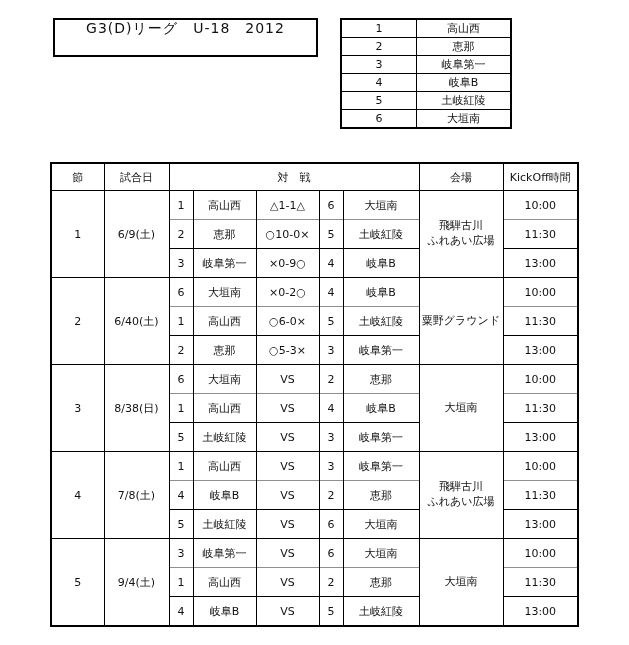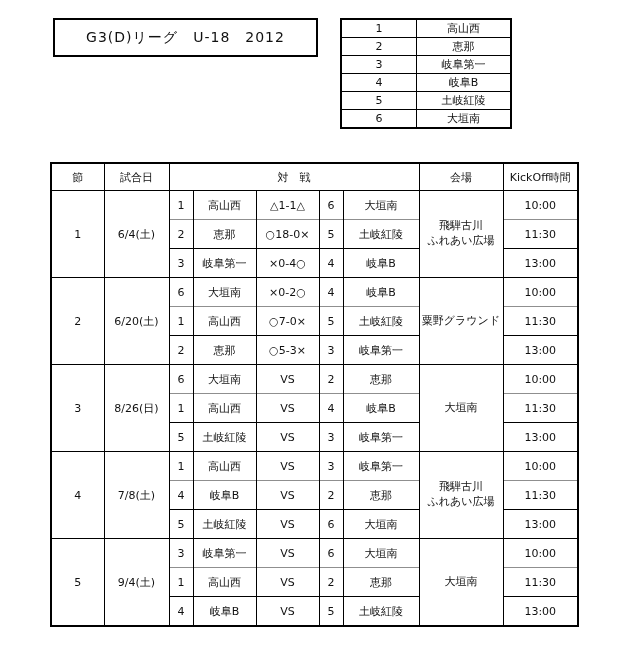--- a/index.html
+++ b/index.html
@@ -5,21 +5,21 @@
   html,body{margin:0;padding:0;background:#fff;}
   body{
     width:629px;height:645px;position:relative;overflow:hidden;
     font-family:"DejaVu Sans","Liberation Sans",sans-serif;
     color:#111;
     -webkit-font-smoothing:antialiased;
   }
   
   .title-box{
     position:absolute;left:53px;top:18px;width:261px;height:35px;
-    border:2px solid #000;display:flex;align-items:center;justify-content:center;
+    border:2px solid #000;display:flex;justify-content:center;
     font-size:14px;letter-spacing:1px;background:#fff;
   }
   
   .team-table{
     position:absolute;left:340px;top:18px;
     border-collapse:collapse;table-layout:fixed;
     border:2px solid #000;background:#fff;
   }
   .team-table td{
     border:1px solid #000;height:17px;text-align:center;
@@ -97,78 +97,78 @@
       <th>試合日</th>
       <th colspan="5">対　戦</th>
       <th>会場</th>
       <th>KickOff時間</th>
     </tr>
   </thead>
   <tbody>
 
     <tr>
       <td rowspan="3">1</td>
-      <td rowspan="3">6/4(土)</td>
+      <td rowspan="3">6/9(土)</td>
       <td>1</td>
       <td>高山西</td>
       <td>△1-1△</td>
       <td>6</td>
       <td>大垣南</td>
       <td rowspan="3" class="venue-cell">飛騨古川
 ふれあい広場</td>
       <td>10:00</td>
     </tr>
     <tr class="sep-light">
       <td>2</td>
       <td>恵那</td>
-      <td>○18-0×</td>
-      <td>5</td>
-      <td>土岐紅陵</td>
-      <td>11:30</td>
-    </tr>
-    <tr>
-      <td>3</td>
-      <td>岐阜第一</td>
-      <td>×0-4○</td>
+      <td>○10-0×</td>
+      <td>5</td>
+      <td>土岐紅陵</td>
+      <td>11:30</td>
+    </tr>
+    <tr>
+      <td>3</td>
+      <td>岐阜第一</td>
+      <td>×0-9○</td>
       <td>4</td>
       <td>岐阜B</td>
       <td>13:00</td>
     </tr>
 
     <tr>
       <td rowspan="3">2</td>
-      <td rowspan="3">6/20(土)</td>
+      <td rowspan="3">6/40(土)</td>
       <td>6</td>
       <td>大垣南</td>
       <td>×0-2○</td>
       <td>4</td>
       <td>岐阜B</td>
       <td rowspan="3" class="venue-cell">粟野グラウンド</td>
       <td>10:00</td>
     </tr>
     <tr class="sep-light">
       <td>1</td>
       <td>高山西</td>
-      <td>○7-0×</td>
+      <td>○6-0×</td>
       <td>5</td>
       <td>土岐紅陵</td>
       <td>11:30</td>
     </tr>
     <tr>
       <td>2</td>
       <td>恵那</td>
       <td>○5-3×</td>
       <td>3</td>
       <td>岐阜第一</td>
       <td>13:00</td>
     </tr>
 
     <tr>
       <td rowspan="3">3</td>
-      <td rowspan="3">8/26(日)</td>
+      <td rowspan="3">8/38(日)</td>
       <td>6</td>
       <td>大垣南</td>
       <td>VS</td>
       <td>2</td>
       <td>恵那</td>
       <td rowspan="3" class="venue-cell">大垣南</td>
       <td>10:00</td>
     </tr>
     <tr class="sep-light">
       <td>1</td>

